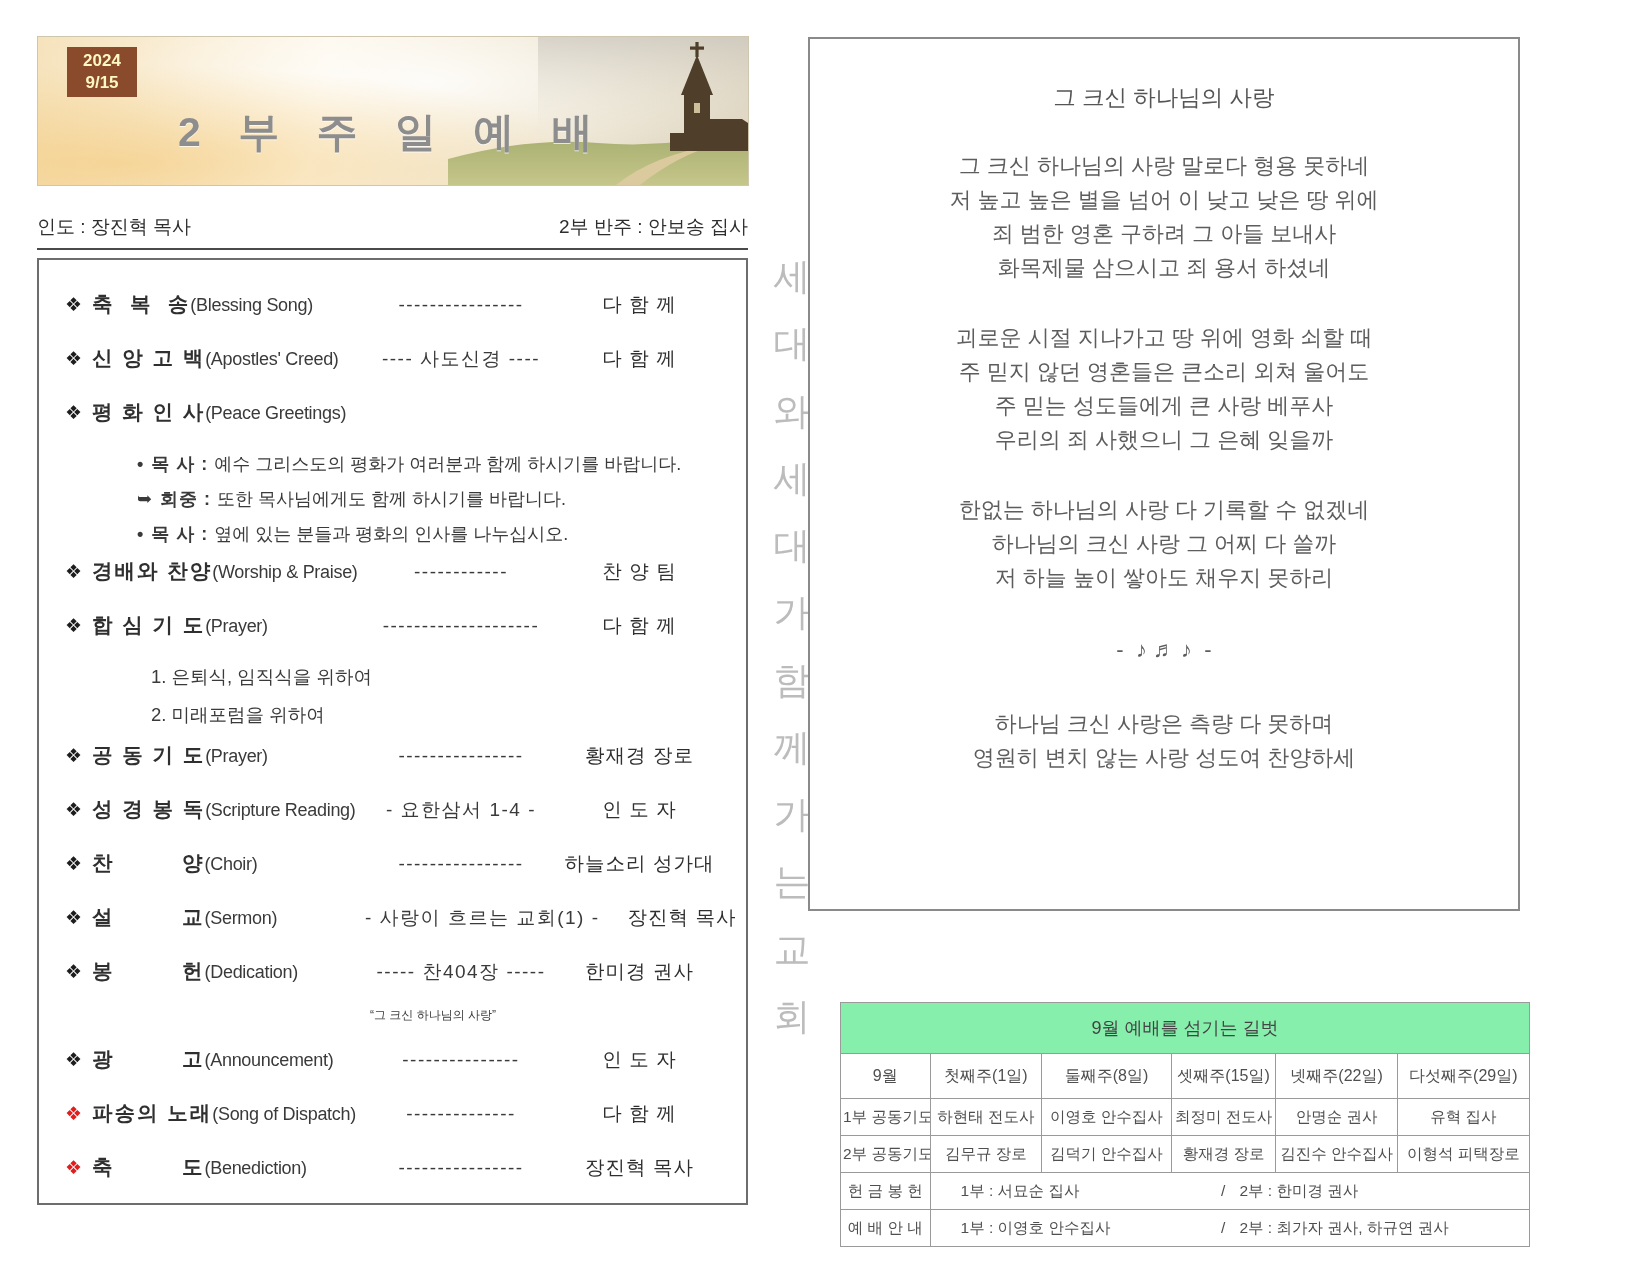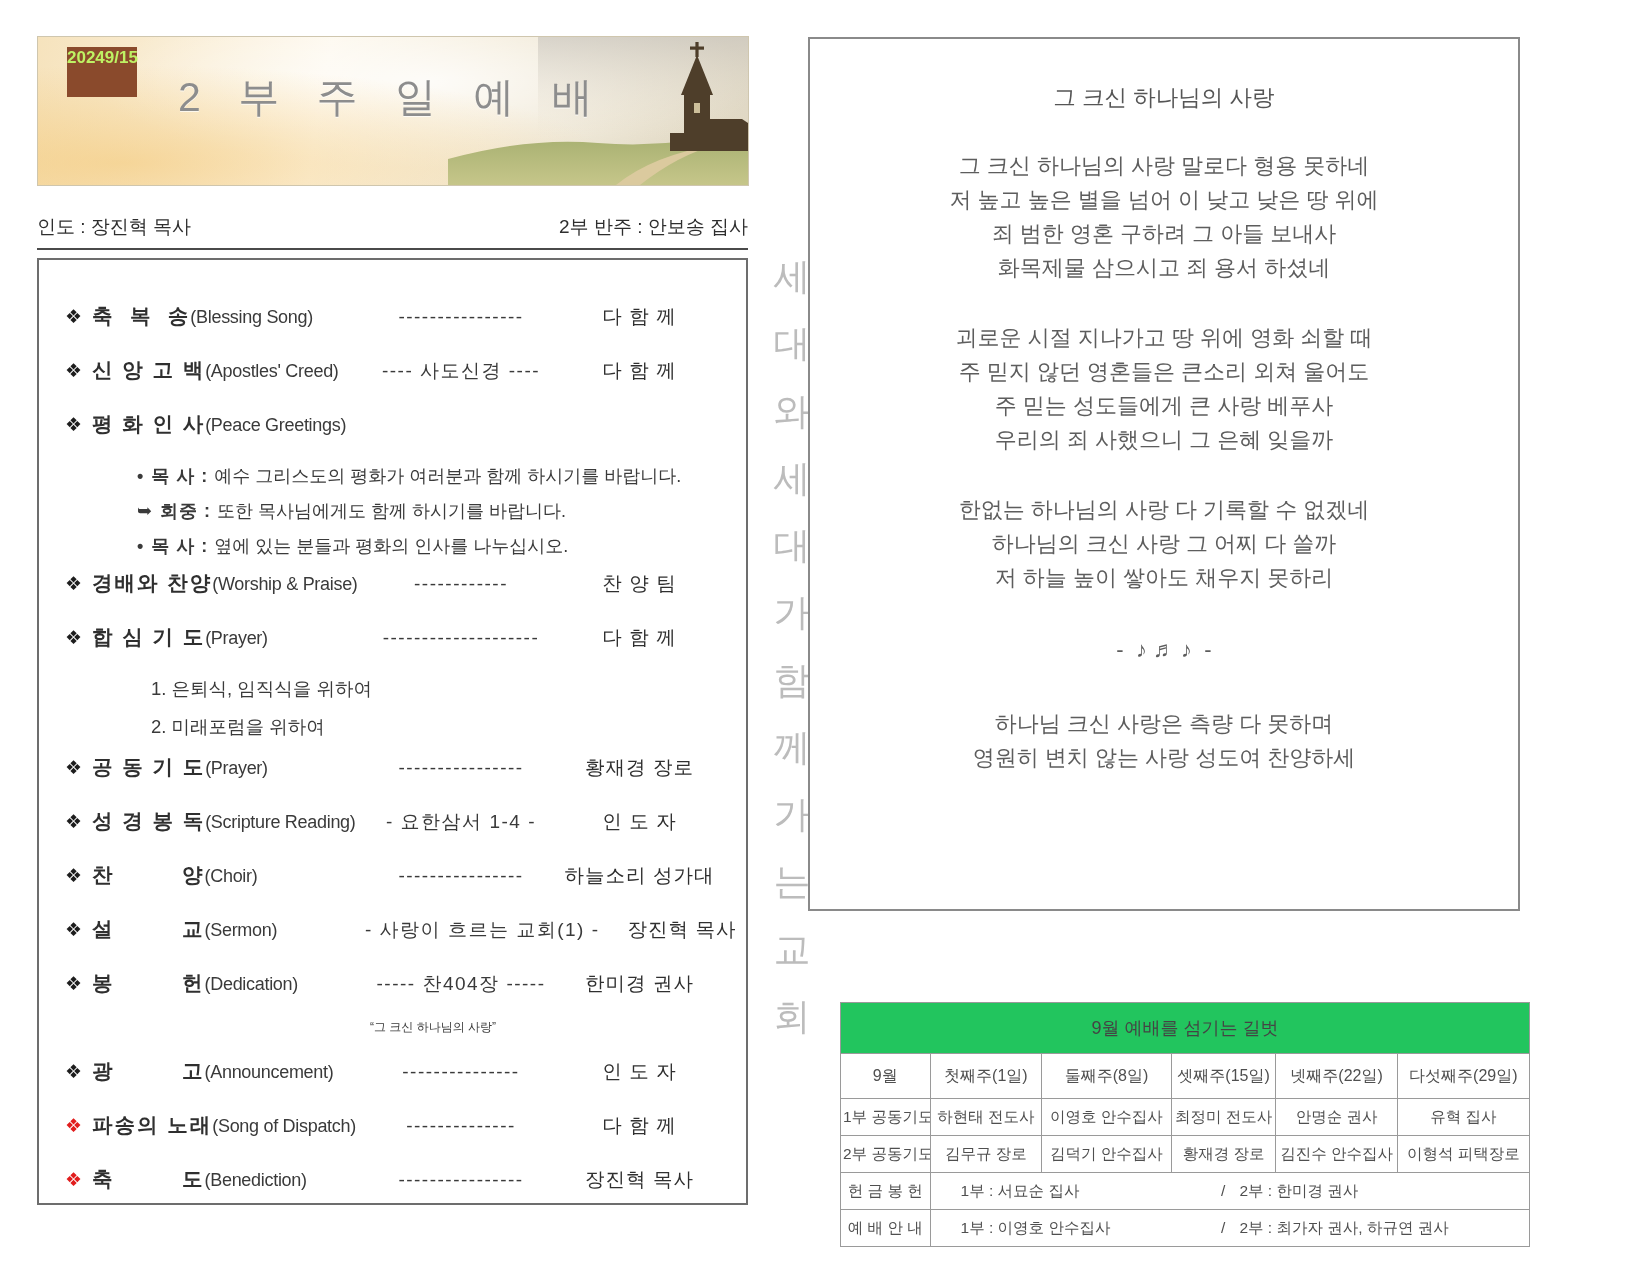--- a/index.html
+++ b/index.html
@@ -13,38 +13,38 @@
     background:
       linear-gradient(100deg, #f6e3bd 0%, #f9ecd2 18%, #fdf7ea 40%, #f3ead6 62%, #e8e0cc 80%, #ded6c2 100%);
     border:1px solid #cfc6ae;box-sizing:border-box;
   }
   .banner-glow{position:absolute;left:0;top:0;width:100%;height:100%;
     background:radial-gradient(ellipse at 12% 85%, rgba(243,196,108,.55), rgba(243,196,108,0) 55%),
                radial-gradient(ellipse at 55% 30%, rgba(255,255,255,.8), rgba(255,255,255,0) 60%);}
   .banner-scene{position:absolute;right:0;top:0;height:100%;}
   .date-badge{
     position:absolute;left:29px;top:10px;width:70px;height:50px;background:#8a4a2c;
-    color:#bef264;font-weight:bold;font-size:17px;line-height:22px;text-align:center;
-    display:flex;flex-direction:row;justify-content:flex-start;
+    color:#fef9c3;font-weight:bold;font-size:17px;line-height:22px;text-align:center;
+    display:flex;flex-direction:column;justify-content:center;
   }
   .banner-title{
-    position:absolute;left:140px;top:33px;font-size:41px;font-weight:normal;color:#8d8d8d;
+    position:absolute;left:140px;top:68px;font-size:41px;font-weight:bold;color:#8d8d8d;
     letter-spacing:13px;white-space:pre;text-shadow:0 1px 0 rgba(255,255,255,.7);
   }
   
   .leaders-row{
     position:absolute;left:37px;top:214px;width:711px;height:36px;
     display:flex;justify-content:space-between;align-items:flex-start;
     border-bottom:2px solid #4a4a4a;font-size:19px;color:#2e2e2e;box-sizing:border-box;
     padding-bottom:6px;
   }
   
   .order-box{
     position:absolute;left:37px;top:258px;width:711px;height:947px;box-sizing:border-box;
-    border:2px solid #6d6d6d;padding:40px 24px 0 26px;
+    border:2px solid #6d6d6d;padding:28px 24px 0 26px;
   }
   .order-item{
     display:grid;grid-template-columns:300px 1fr 165px;align-items:baseline;
     margin-bottom:21px;line-height:31px;
   }
   .oi-left{white-space:pre;}
   .oi-diamond{color:#1d1d1d;font-size:19px;margin-right:10px;}
   .order-item.red .oi-diamond{color:#e11d1d;}
   .oi-title{font-size:20.5px;font-weight:bold;color:#2f2f2f;letter-spacing:2px;}
   .oi-en{font-size:18px;color:#3a3a3a;letter-spacing:-0.3px;}
@@ -74,21 +74,21 @@
   .hymn-chorus{margin-top:40px;}
   
   .servants-table{
     position:absolute;left:840px;top:1002px;width:690px;border-collapse:collapse;table-layout:fixed;
     font-size:15.5px;color:#4f4f4f;
   }
   .servants-table td,.servants-table th{
     border:1.6px solid #9a9a9a;text-align:center;vertical-align:middle;
     height:36px;padding:0 2px;overflow:hidden;white-space:nowrap;font-weight:normal;
   }
-  .servants-table .tbl-title{height:50px;background:#22c55e;font-size:18px;color:#444;}
+  .servants-table .tbl-title{height:50px;background:#86efac;font-size:18px;color:#444;}
   .servants-table .head-row td{height:44px;font-size:16px;}
   .servants-table .span-val{display:flex;align-items:center;text-align:left;padding-left:28px;}
   .servants-table .span-val .p1{width:46%;}
   .servants-table .span-val .slash{margin-right:14px;}
   .col-label{width:13%;} .col-w1{width:16.2%;} .col-w2{width:18.8%;}
   .col-w3{width:15.2%;} .col-w4{width:17.6%;} .col-w5{width:19.2%;}
 </style>
 </head>
 <body>
 

